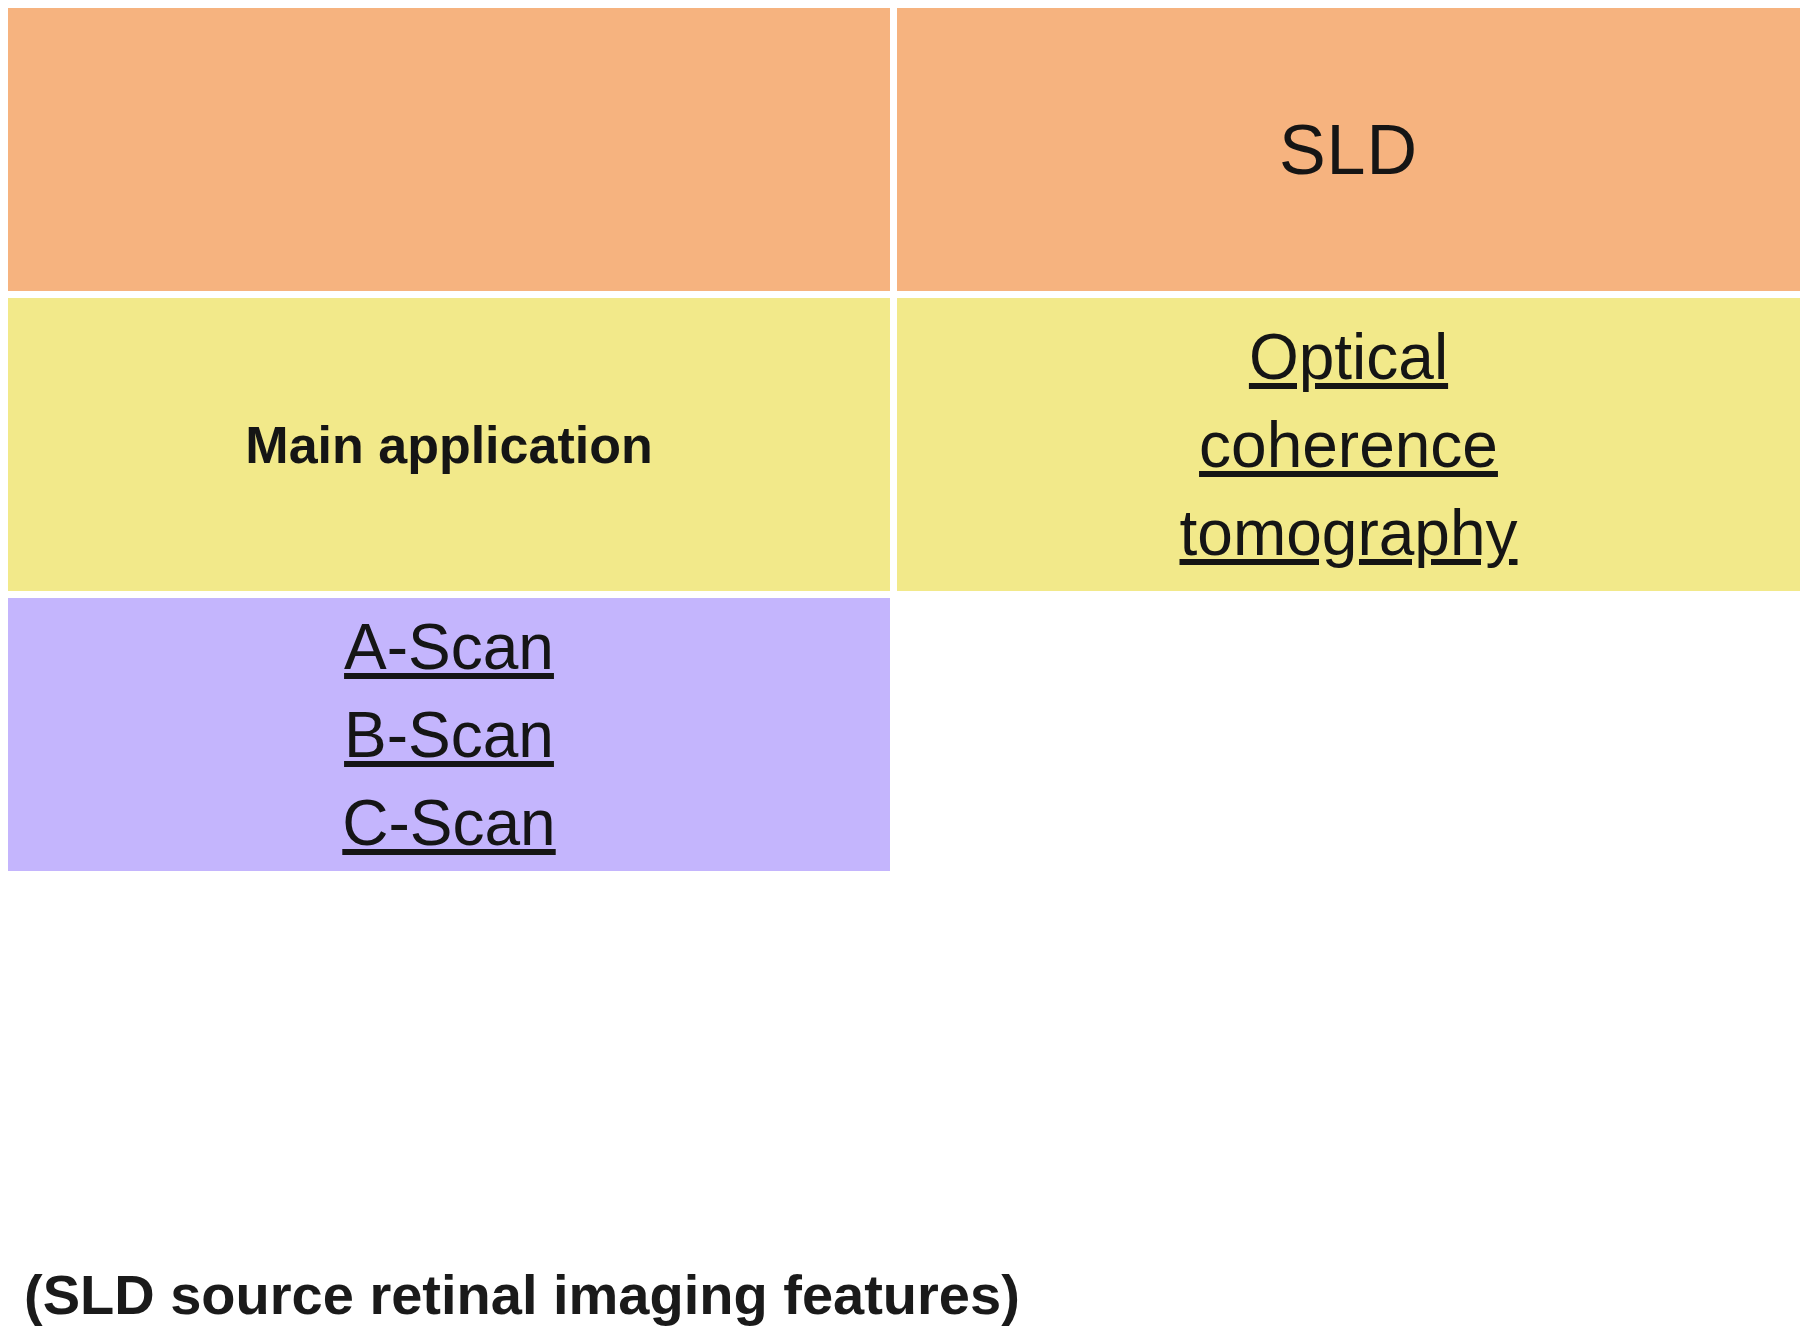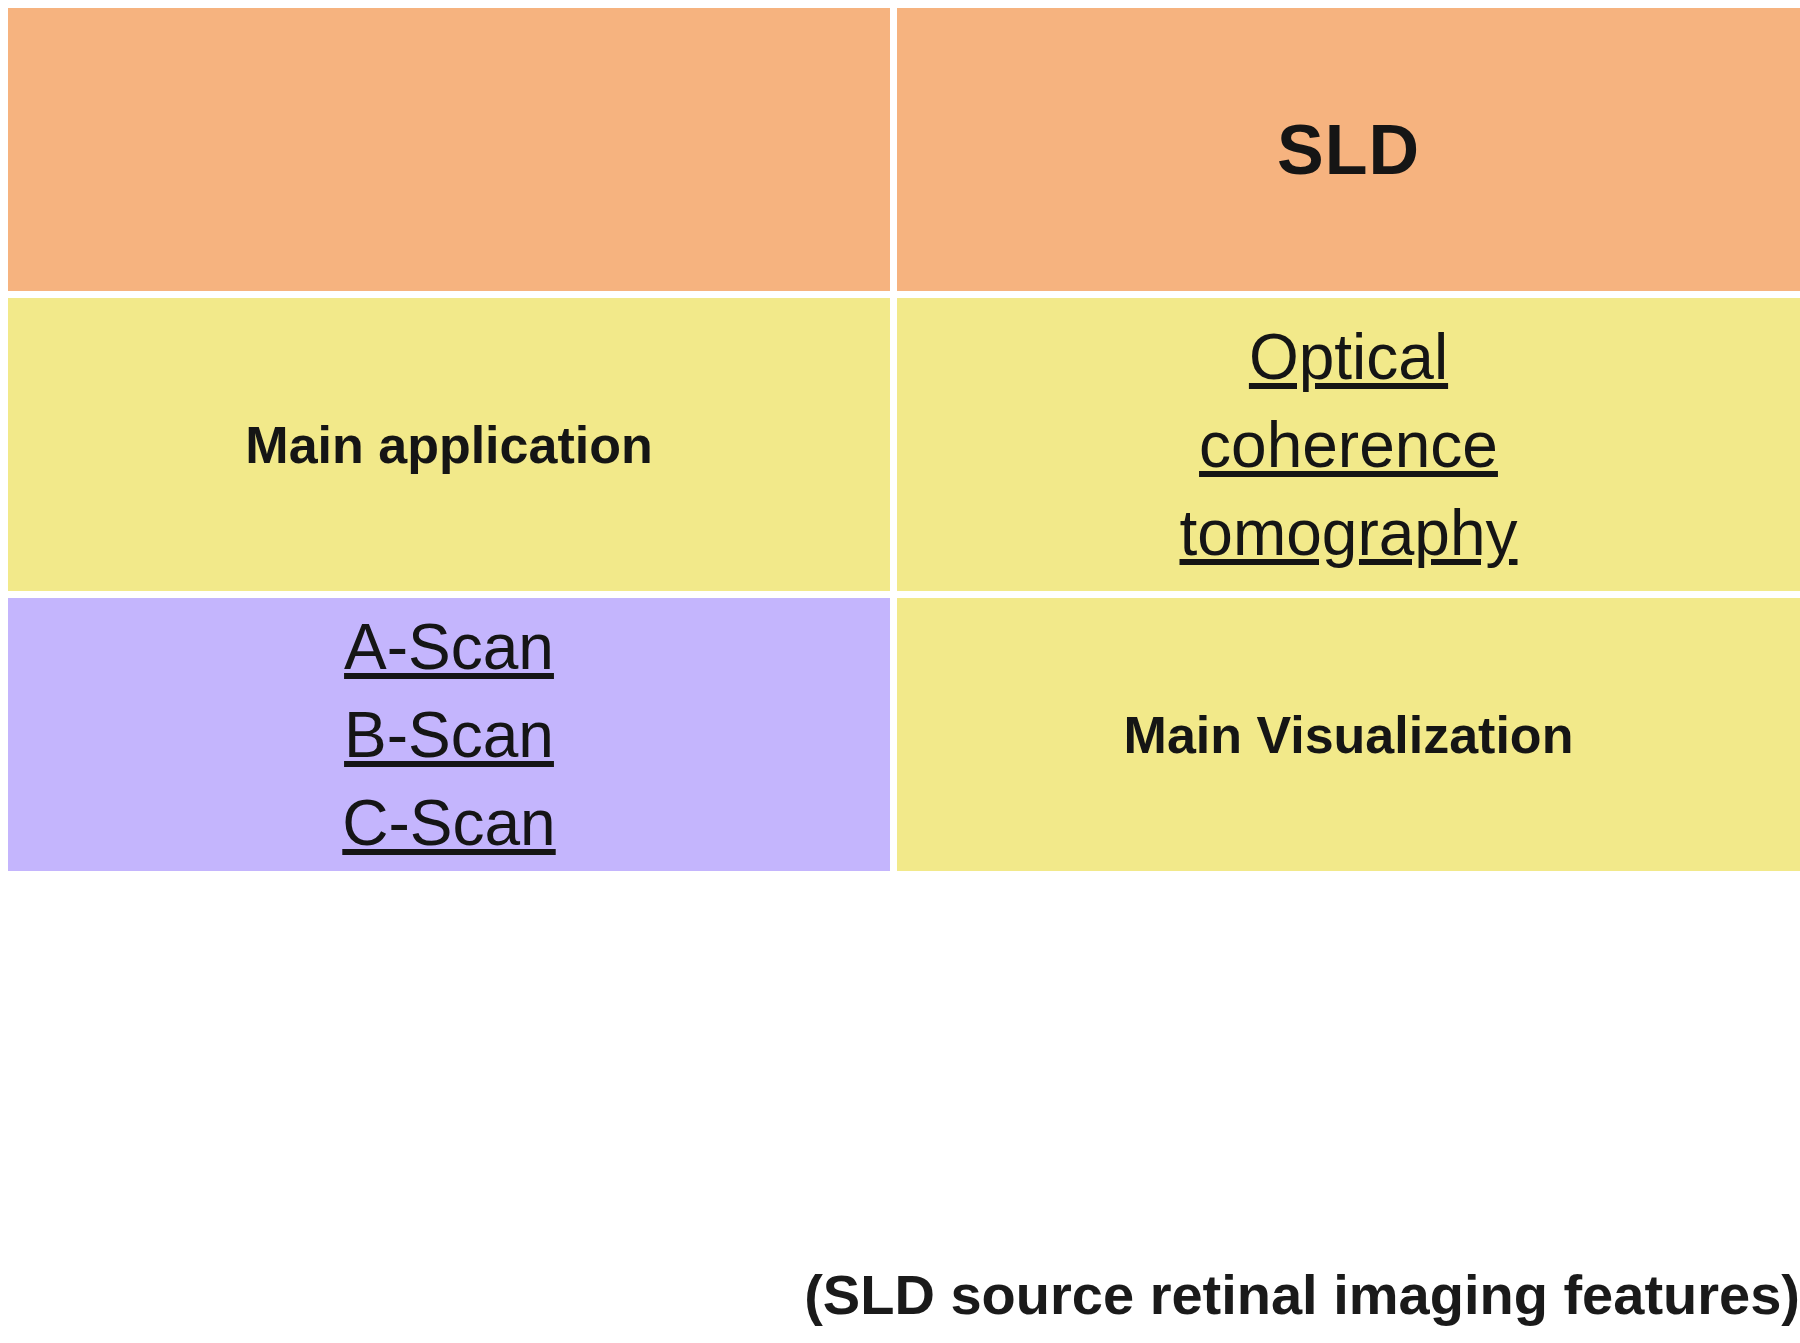--- a/index.html
+++ b/index.html
@@ -32,21 +32,21 @@
     justify-content: center;
     text-align: center;
     white-space: pre-line;
   }
   .cell.header-bg { background: #f6b37f; }
   .cell.row-bg    { background: #f2e98a; }
   .cell.row-alt-bg{ background: #c4b5fd; }
 
   .header-label {
     font-size: 70px;
-    font-weight: bold;
+    font-weight: normal;
     letter-spacing: 1px;
   }
   .row-label {
     font-size: 52px;
     font-weight: bold;
     align-items: center;
   }
   .row-value {
     font-size: 64px;
     font-weight: normal;
@@ -55,21 +55,21 @@
   }
   .value-raised { transform: translateY(-26px); }
 
   .caption {
     position: absolute;
     left: 0;
     top: 1262px;
     width: 100%;
     padding-left: 24px;
     box-sizing: border-box;
-    text-align: right;
+    text-align: left;
     font-size: 56px;
     font-weight: bold;
     line-height: 66px;
     color: #1a1a1a;
   }
 </style>
 </head>
 <body>
 
 <div class="page">
@@ -91,21 +91,18 @@
 coherence
 tomography</span>
     </div>
 
     <div class="cell row-alt-bg row-value">
       <span>A-Scan
 B-Scan
 C-Scan</span>
     </div>
 
-    <div class="cell row-bg row-label">
-      <span>Main Visualization</span>
-    </div>
 
   </div>
 
   <div class="caption">(SLD source retinal imaging features)</div>
 
 </div>
 
 </body></html>

